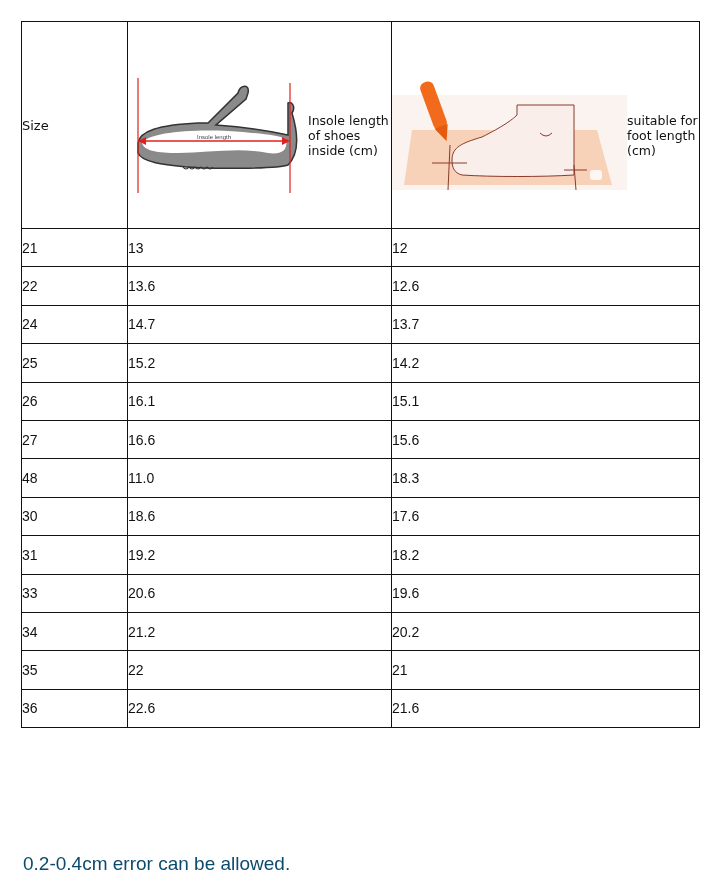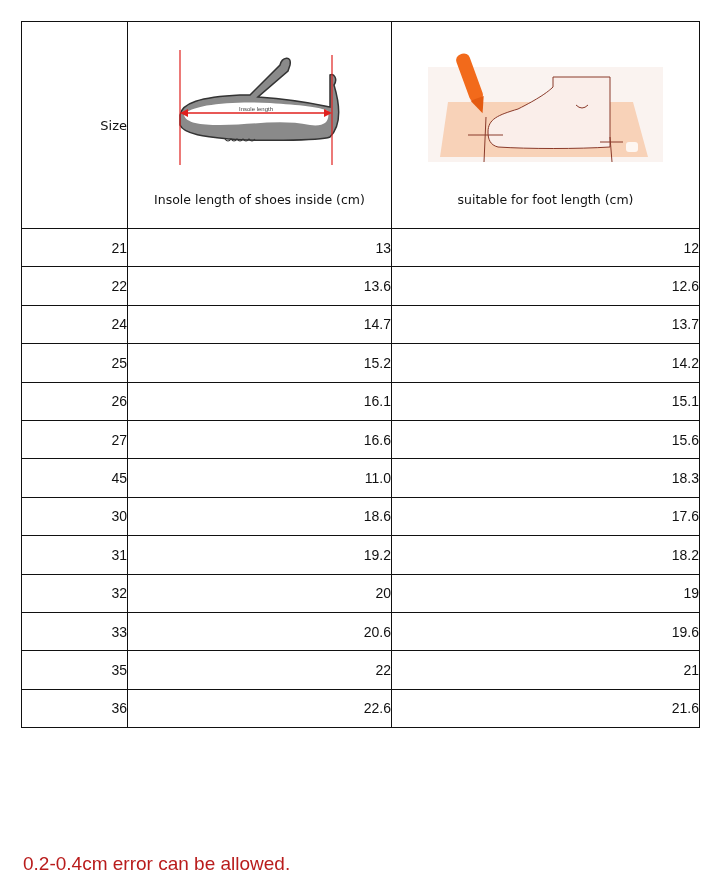--- a/index.html
+++ b/index.html
@@ -3,30 +3,30 @@
 <meta charset="utf-8">
 <style>
   html, body { margin:0; padding:0; background:#ffffff; }
   body { width:719px; height:892px; position:relative; overflow:hidden;
          font-family:"Liberation Sans", sans-serif; color:#111; }
   table.size-table {
     position:absolute; left:21px; top:21px;
     width:678px; border-collapse:collapse; table-layout:fixed;
   }
   table.size-table td {
-    border:1.5px solid #111; text-align:right; vertical-align:middle;
+    border:1.5px solid #111; text-align:left; vertical-align:middle;
     font-size:14px; padding:0; height:37.4px;
   }
   col.c1 { width:106px; } col.c2 { width:264px; } col.c3 { width:308px; }
   tr.header-row td { height:206px; position:relative; }
   .hdr-size { font-size:14px; font-family:"DejaVu Sans", sans-serif; font-size:13px; }
-  .hdr-cell { display:flex; flex-direction:column; align-items:center; height:206px; }
+  .hdr-cell { display:flex; flex-direction:row; align-items:center; height:206px; }
   .illus { margin-top:20px; height:130px; display:flex; align-items:center; justify-content:center; }
   .hdr-caption { margin-top:20px; font-family:"DejaVu Sans", sans-serif; font-size:12.5px; }
-  .note { position:absolute; left:23px; top:853px; color:#b91c1c; font-size:19px; }
+  .note { position:absolute; left:23px; top:853px; color:#0c4a6e; font-size:19px; }
 </style>
 </head>
 <body>
 
 <table class="size-table">
   <colgroup>
       <col class="c1">
       <col class="c2">
       <col class="c3">
     </colgroup>
@@ -106,43 +106,43 @@
         <td>26</td>
         <td>16.1</td>
         <td>15.1</td>
       </tr>
       <tr>
         <td>27</td>
         <td>16.6</td>
         <td>15.6</td>
       </tr>
       <tr>
-        <td>45</td>
+        <td>48</td>
         <td>11.0</td>
         <td>18.3</td>
       </tr>
       <tr>
         <td>30</td>
         <td>18.6</td>
         <td>17.6</td>
       </tr>
       <tr>
         <td>31</td>
         <td>19.2</td>
         <td>18.2</td>
       </tr>
       <tr>
-        <td>32</td>
-        <td>20</td>
-        <td>19</td>
-      </tr>
-      <tr>
         <td>33</td>
         <td>20.6</td>
         <td>19.6</td>
+      </tr>
+      <tr>
+        <td>34</td>
+        <td>21.2</td>
+        <td>20.2</td>
       </tr>
       <tr>
         <td>35</td>
         <td>22</td>
         <td>21</td>
       </tr>
       <tr>
         <td>36</td>
         <td>22.6</td>
         <td>21.6</td>

